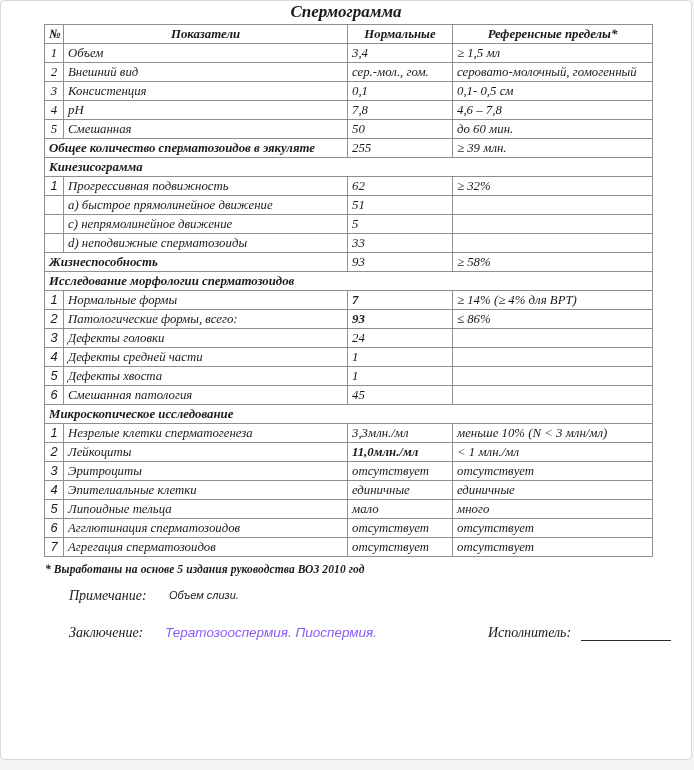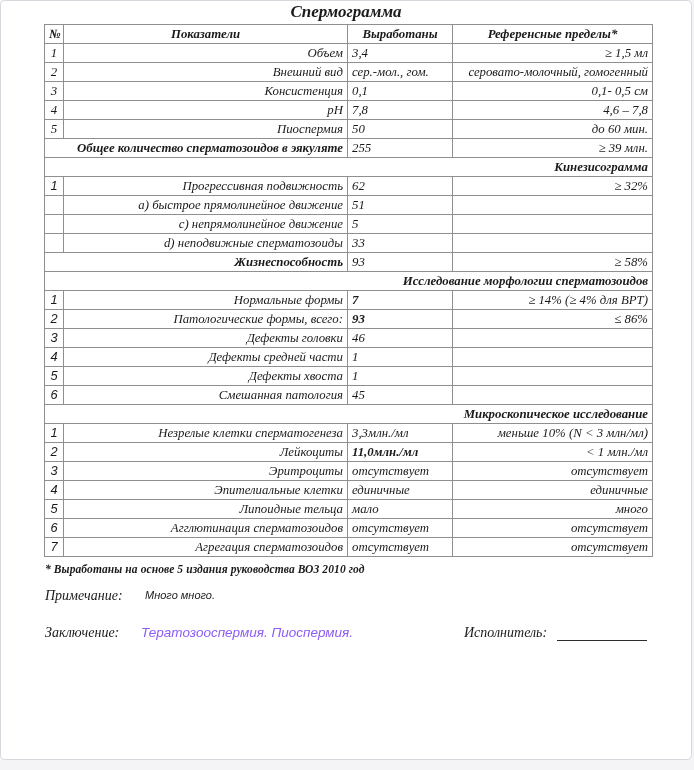--- a/index.html
+++ b/index.html
@@ -40,29 +40,29 @@
     font-size:12.8px;
     line-height:16px;
     height:16px;
     padding:1px 4px;
     vertical-align:middle;
     overflow:hidden;white-space:nowrap;
   }
   table.report th{font-weight:bold;text-align:center;}
   td.c-num{text-align:center;padding:1px 1px;}
   td.c-res{text-align:left;}
-  td.c-name, td.c-ref{text-align:right;}
+  td.c-name, td.c-ref{text-align:left;}
   .bold{font-weight:bold;}
   .sansnum{font-family:"Liberation Sans", sans-serif;font-size:11.5px;}
   .footnote{
     margin:6px 0 0 44px;
     font-size:11.5px;font-weight:600;letter-spacing:.1px;
   }
   .note-line, .concl-line{
-    position:relative;margin-left:44px;height:20px;font-size:14px;
+    position:relative;margin-left:68px;height:20px;font-size:14px;
   }
   .note-line{margin-top:13px;}
   .concl-line{margin-top:17px;}
   .lbl{position:absolute;left:0;top:0;}
   .note-val{
     position:absolute;left:100px;top:1px;
     font-family:"Liberation Sans", sans-serif;font-size:11px;color:#222;
   }
   .concl-val{
     position:absolute;left:96px;top:0;
@@ -85,21 +85,21 @@
     <colgroup>
       <col class="w-num">
         <col class="w-name">
         <col class="w-res">
         <col class="w-ref">
     </colgroup>
     <thead>
       <tr>
         <th>№</th>
         <th>Показатели</th>
-        <th>Выработаны</th>
+        <th>Нормальные</th>
         <th>Референсные пределы*</th>
       </tr>
     </thead>
     <tbody>
         <tr>
           <td class="c-num">1</td>
           <td class="c-name">Объем</td>
           <td class="c-res">3,4</td>
           <td class="c-ref">≥ 1,5 мл</td>
         </tr>
@@ -116,21 +116,21 @@
           <td class="c-ref">0,1- 0,5 см</td>
         </tr>
         <tr>
           <td class="c-num">4</td>
           <td class="c-name">pH</td>
           <td class="c-res">7,8</td>
           <td class="c-ref">4,6 – 7,8</td>
         </tr>
         <tr>
           <td class="c-num">5</td>
-          <td class="c-name">Пиоспермия</td>
+          <td class="c-name">Смешанная</td>
           <td class="c-res">50</td>
           <td class="c-ref">до 60 мин.</td>
         </tr>
         <tr>
           <td class="c-name bold" colspan="2">Общее количество сперматозоидов в эякуляте</td>
           <td class="c-res">255</td>
           <td class="c-ref">≥ 39 млн.</td>
         </tr>
         <tr>
           <td class="c-name bold" colspan="4">Кинезисограмма</td>
@@ -175,21 +175,21 @@
         </tr>
         <tr>
           <td class="c-num sansnum">2</td>
           <td class="c-name">Патологические формы,  всего:</td>
           <td class="c-res bold">93</td>
           <td class="c-ref">≤ 86%</td>
         </tr>
         <tr>
           <td class="c-num sansnum">3</td>
           <td class="c-name">Дефекты головки</td>
-          <td class="c-res">46</td>
+          <td class="c-res">24</td>
           <td class="c-ref"></td>
         </tr>
         <tr>
           <td class="c-num sansnum">4</td>
           <td class="c-name">Дефекты средней части</td>
           <td class="c-res">1</td>
           <td class="c-ref"></td>
         </tr>
         <tr>
           <td class="c-num sansnum">5</td>
@@ -248,21 +248,21 @@
           <td class="c-res">отсутствует</td>
           <td class="c-ref">отсутствует</td>
         </tr>
       </tbody>
   </table>
 
   <div class="footnote">* Выработаны на основе 5 издания руководства ВОЗ 2010 год</div>
 
   <div class="note-line">
     <span class="lbl">Примечание:</span>
-    <span class="note-val">Много много.</span>
+    <span class="note-val">Объем слизи.</span>
   </div>
 
   <div class="concl-line">
     <span class="lbl">Заключение:</span>
     <span class="concl-val">Тератозооспермия. Пиоспермия.</span>
     <span class="exec-lbl">Исполнитель:</span>
     <span class="sig-line"></span>
   </div>
 </div>
 

